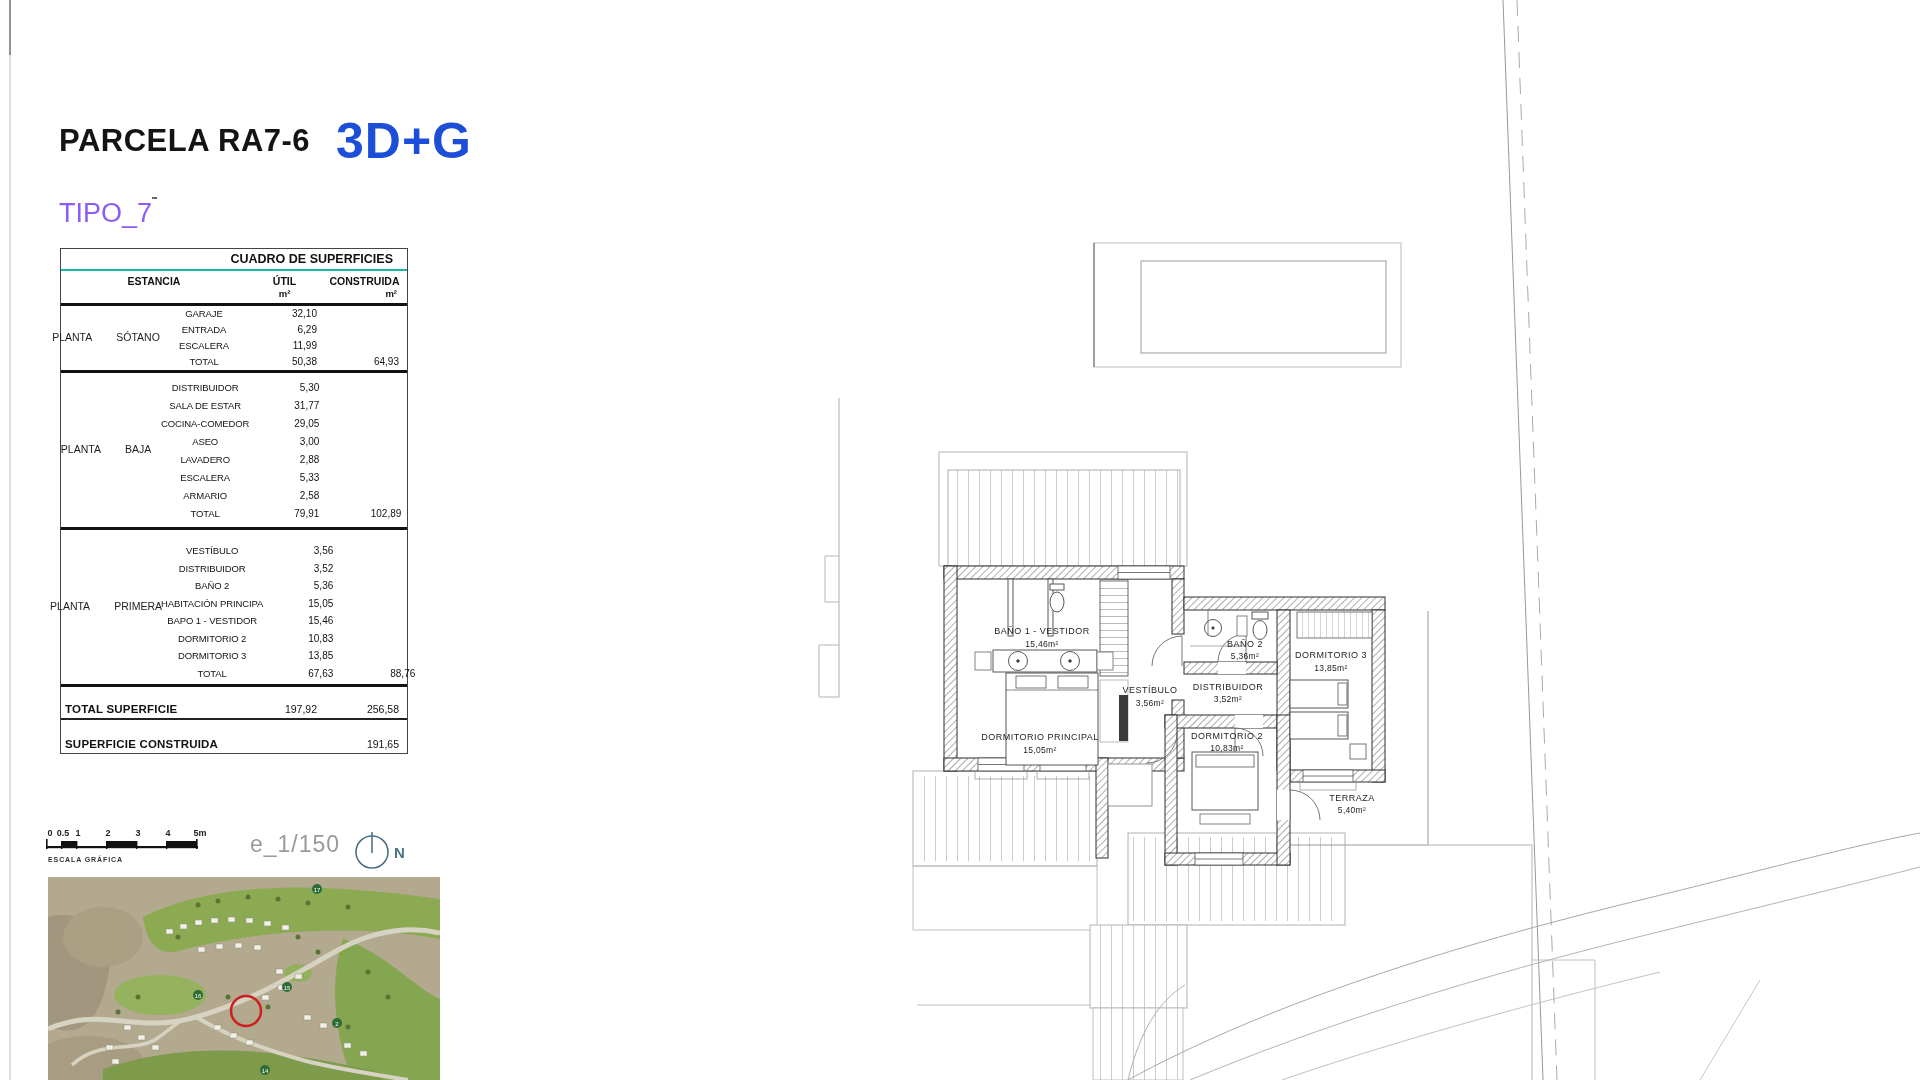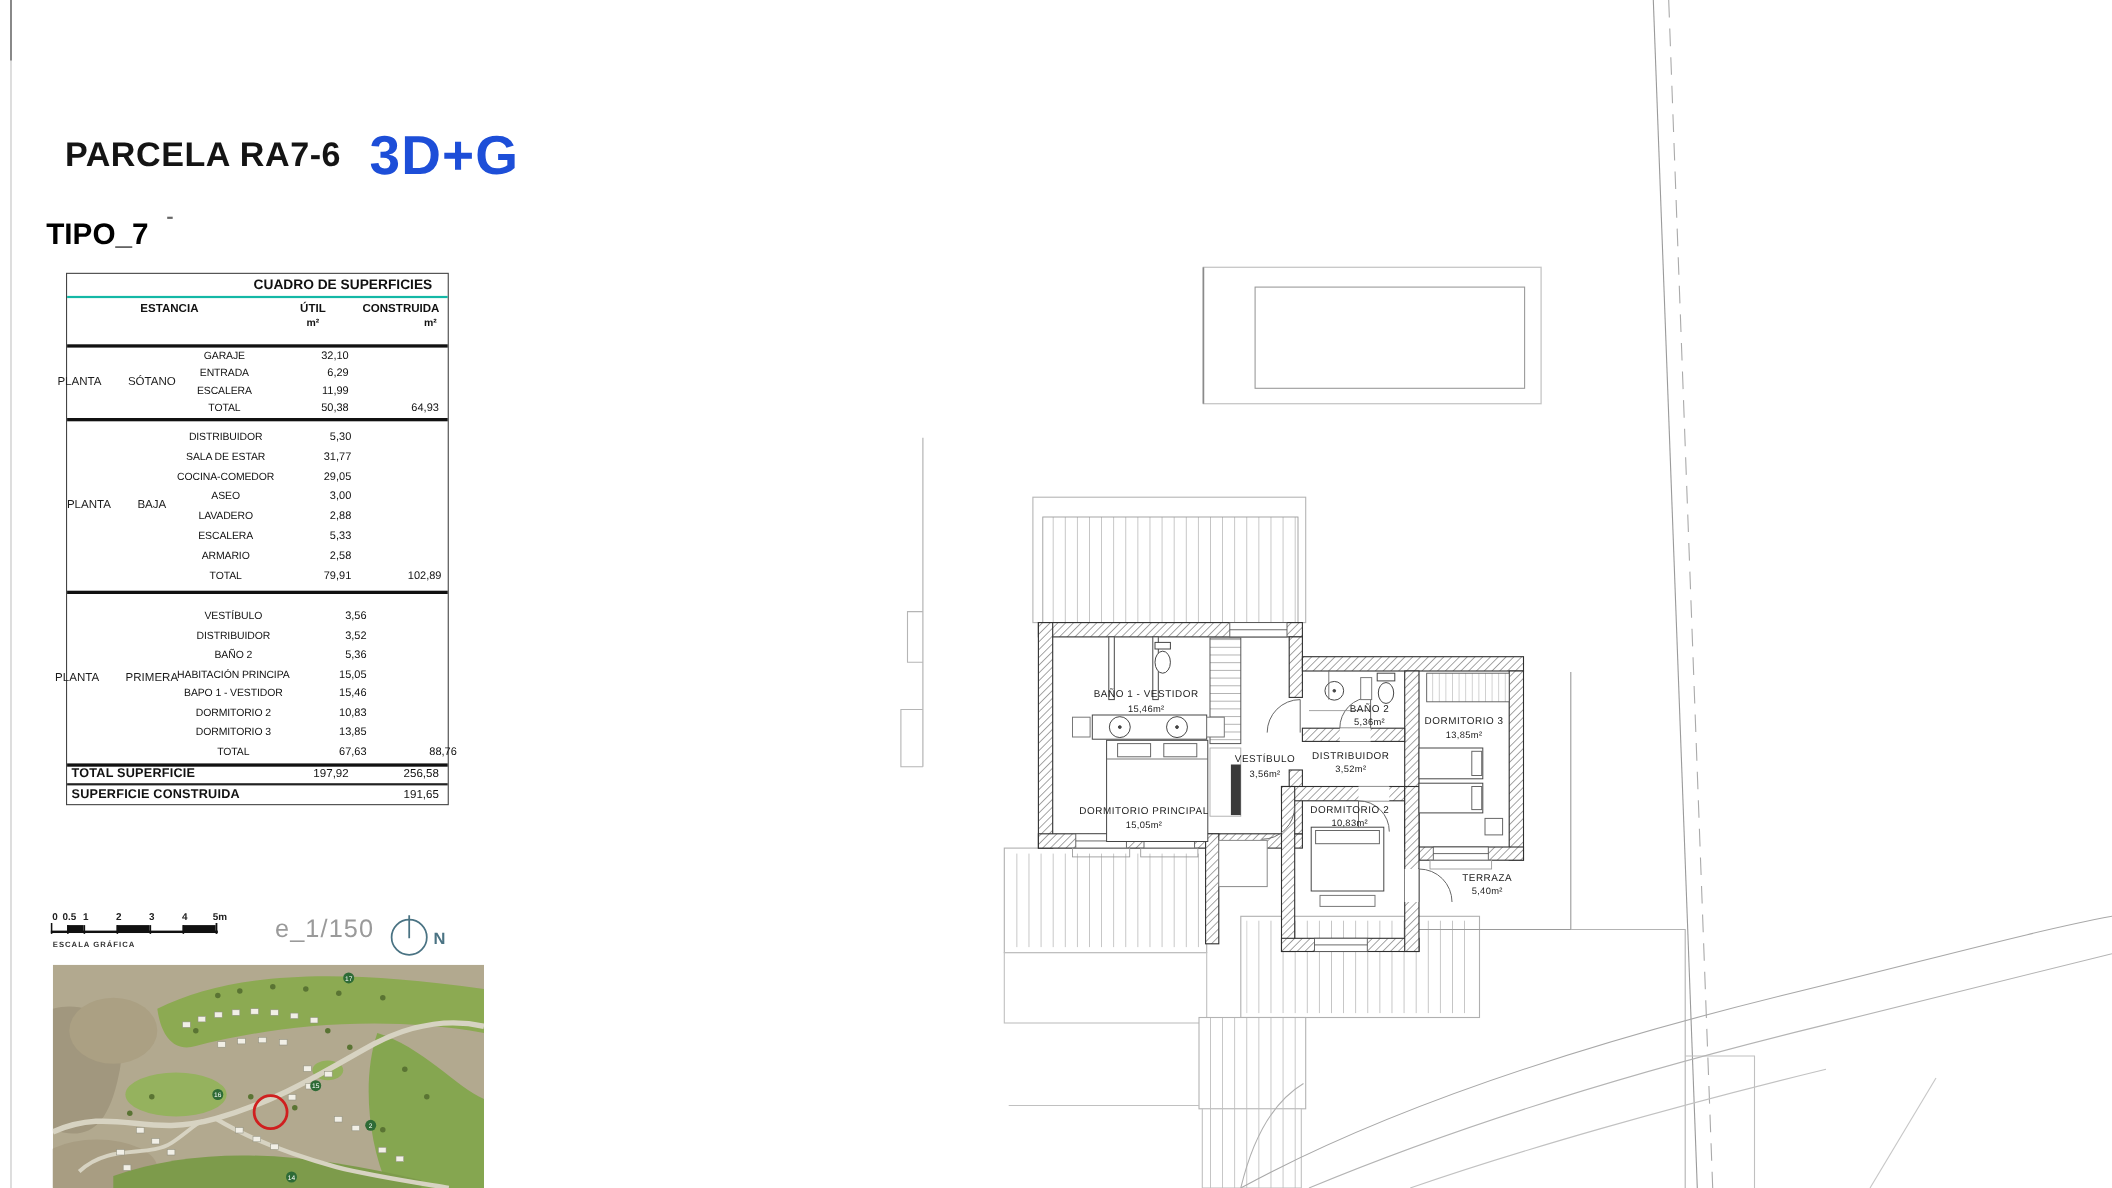--- a/index.html
+++ b/index.html
@@ -5,45 +5,45 @@
   html,body{margin:0;padding:0;}
   body{
     width:1920px;height:1080px;position:relative;overflow:hidden;
     background:#ffffff;color:#111;
     font-family:"Liberation Sans", sans-serif;
   }
   .abs{position:absolute;}
   
   #t-parcel{left:59px;top:123px;font-size:31px;font-weight:700;letter-spacing:.5px;color:#141414;}
   #t-model{left:296px;top:112px;font-size:50px;font-weight:700;letter-spacing:1px;color:#1d4ed8;margin-left:40px;}
-  #t-tipo{left:42px;top:198px;font-size:27px;font-weight:700;color:#000000;}
+  #t-tipo{left:59px;top:198px;font-size:27px;font-weight:400;color:#8b5cf6;}
   #tipo-tick{left:152px;top:197px;width:5px;height:2px;background:#666;}
   
   .stable{left:60px;top:248px;width:348px;border:1px solid #444;background:#fff;box-sizing:border-box;}
   .t-title{height:20px;line-height:20px;border-bottom:2px solid #14b8a6;font-size:12.5px;font-weight:700;
            text-align:right;padding-right:14px;}
-  .t-head{display:grid;grid-template-columns:186px 75px 85px;border-bottom:3px solid #111;padding:3px 0 12px;}
+  .t-head{display:grid;grid-template-columns:186px 75px 85px;border-bottom:3px solid #111;padding:3px 0 2px;}
   .t-head .hc{display:flex;flex-direction:column;font-weight:700;font-size:10.5px;line-height:1.35;text-align:center;}
   .t-head .hc span{display:block;}
   .t-head .unit{font-size:9.5px;font-weight:700;}
   .t-head .h-con .unit{align-self:flex-end;padding-right:10px;}
   .sec{display:grid;grid-template-columns:90px 1fr;border-bottom:3px solid #111;}
   .grp{display:flex;justify-content:center;align-items:center;
        font-size:10.5px;line-height:1.5;color:#1c1c1c;gap:24px;}
   .rows{display:block;}
   .sec2 .rows{padding:6px 0 4px;}
   .sec3 .rows{padding:12px 0 2px;}
   .trow{display:grid;grid-template-columns:1fr 75px 85px;align-items:center;}
   .sec1 .trow{height:16px;}
   .sec2 .trow{height:18px;}
   .sec3 .trow{height:17.5px;}
   .c-name{padding-left:10px;font-size:9.5px;letter-spacing:-.1px;white-space:nowrap;text-align:center;}
   .c-util{text-align:right;padding-right:5px;font-size:10px;}
   .c-con{text-align:right;padding-right:8px;font-size:10px;}
-  .sum-row{display:grid;grid-template-columns:1fr 75px 85px;align-items:end;height:17px;
+  .sum-row{display:grid;grid-template-columns:1fr 75px 85px;align-items:end;height:33px;
            padding-bottom:3px;box-sizing:border-box;}
   .sum-row .lbl{padding-left:4px;font-weight:700;font-size:11.5px;letter-spacing:.2px;white-space:nowrap;}
   .sum-row .c-util,.sum-row .c-con{font-weight:400;font-size:10.5px;}
   .sb1{border-bottom:2px solid #222;}
   .sb2{border-bottom:3px solid #111;}
   
   .sb{left:48px;top:828px;width:175px;height:42px;}
   .sb-num{position:absolute;top:0;font-size:9px;font-weight:700;transform:translateX(-50%);color:#222;}
   .sb-bar{position:absolute;left:-2px;top:11px;}
   .sb-cap{position:absolute;left:0;top:28px;font-size:7px;font-weight:700;letter-spacing:.9px;color:#333;}

